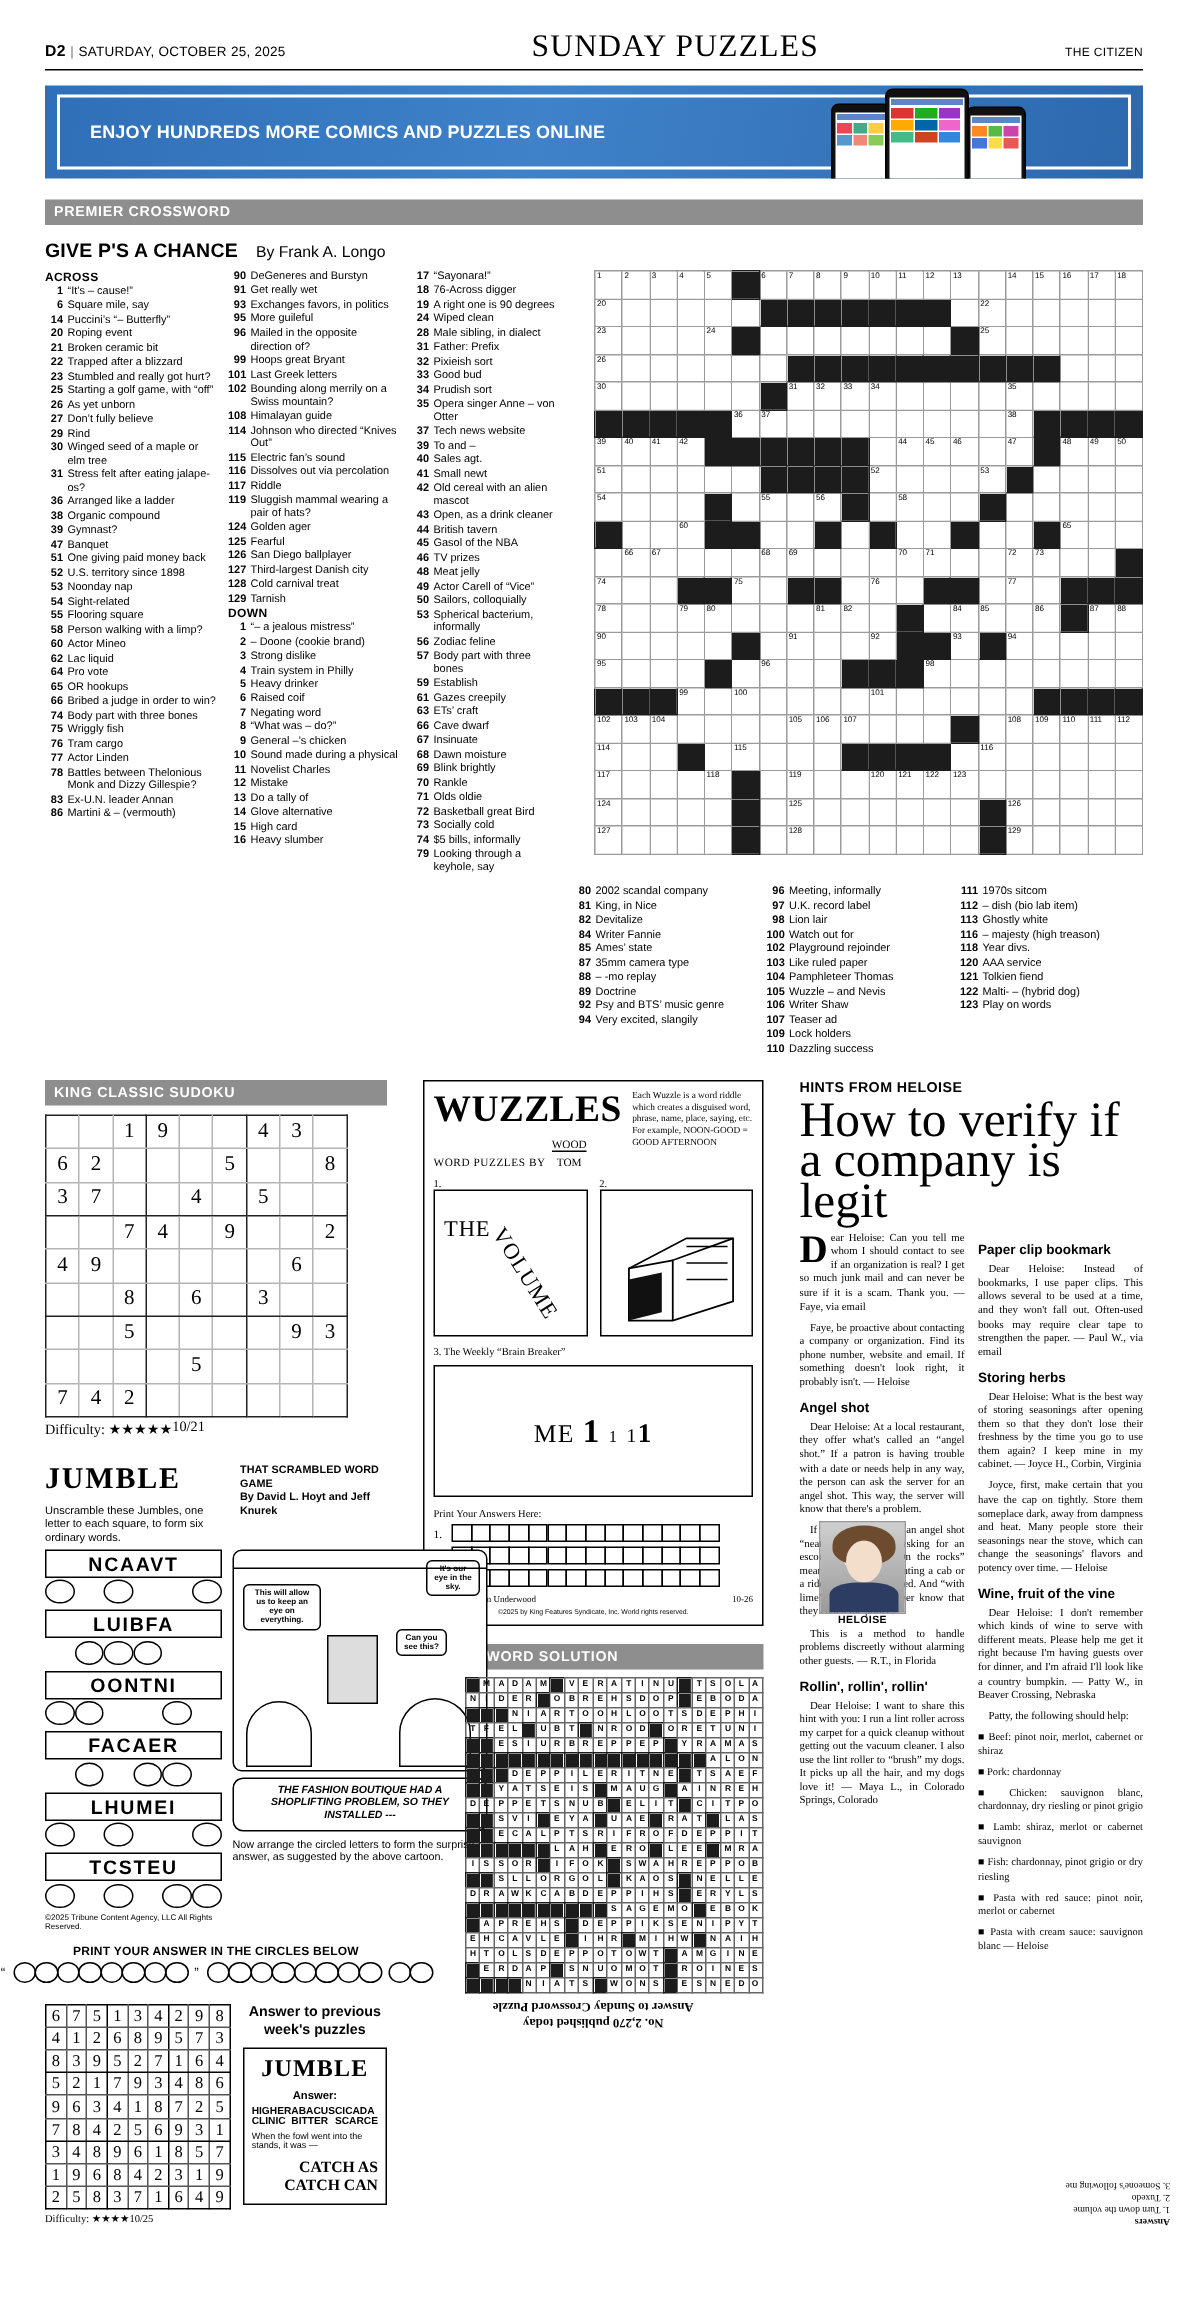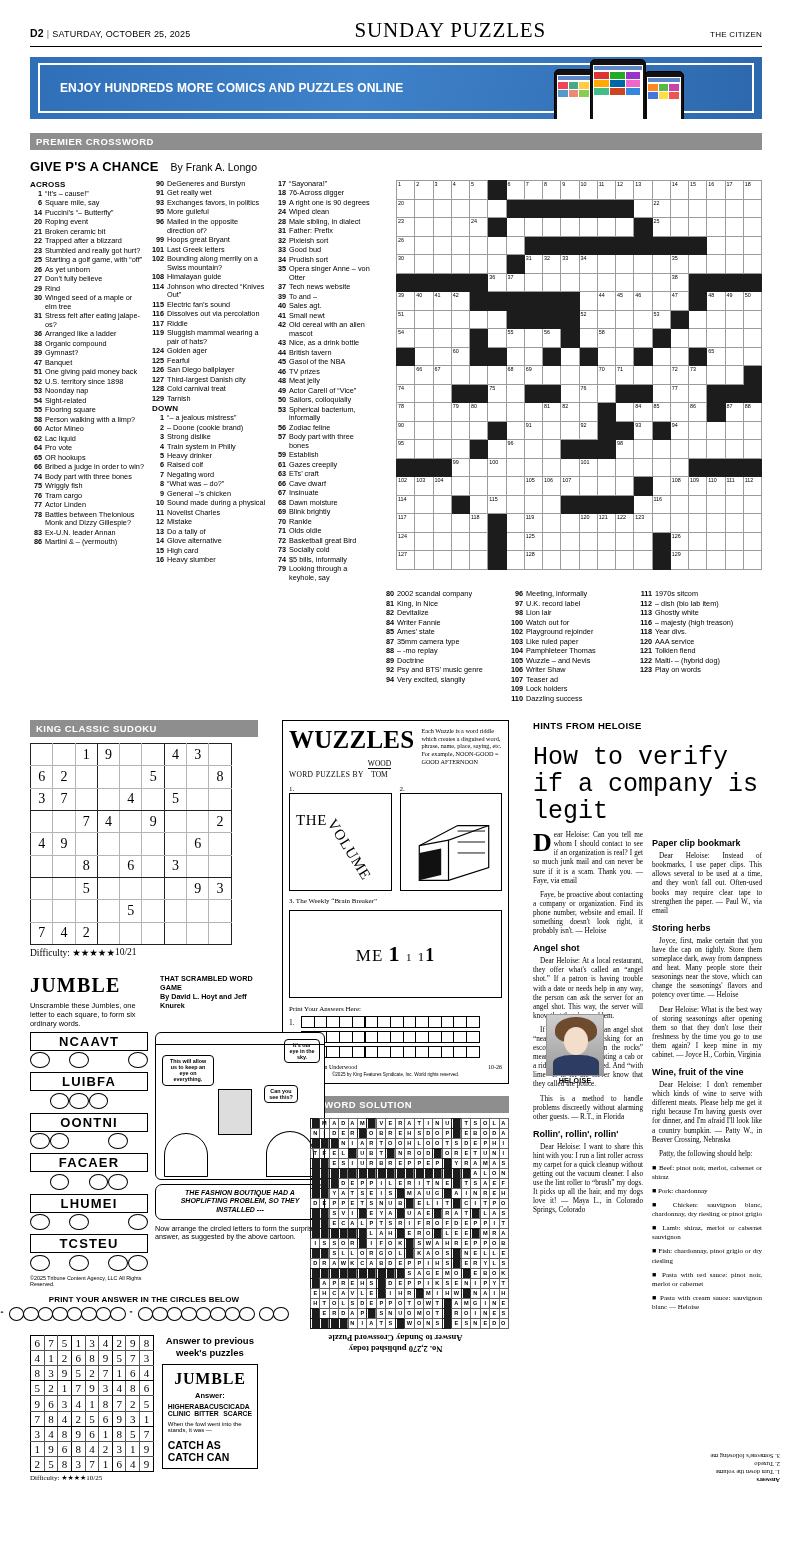--- a/index.html
+++ b/index.html
@@ -161,22 +161,22 @@
   table.solgrid td { width:9.45px; height:9.3px; border:.5px solid #666;
                      text-align:center; font-size:5.6px; font-weight:bold;
                      transform:rotate(180deg); padding:0; line-height:9px; }
   table.solgrid td.blk { background:#1c1c1c; border-color:#1c1c1c; }
   .solgridwrap { transform:rotate(180deg); }
   .solcap { text-align:center; font-family:"Liberation Serif", serif; font-weight:bold;
             font-size:8.5px; transform:rotate(180deg); margin-top:4px; }
 
   
   .helhead { font-weight:bold; font-size:9.5px; letter-spacing:.03em; }
-  .hel-title { font-family:Liberation Mono, monospace; font-size:25px; line-height:27px;
-               margin-top:13px; margin-bottom:6px; }
+  .hel-title { font-family:Liberation Serif, serif; font-size:33px; line-height:27px;
+               margin-top:3px; margin-bottom:6px; }
   .helcols { display:flex; gap:9px; }
   .helcol { width:110px; font-family:"Liberation Serif", serif; font-size:7.2px; line-height:9.1px;
             text-align:justify; }
   .helcol p { margin:0 0 5px; text-indent:7px; }
   .helcol p.noind { text-indent:0; }
   .helsub { font-family:"Liberation Sans", sans-serif; font-weight:bold; font-size:9px;
             line-height:11px; margin:7px 0 3px; text-indent:0; }
   .dropcap { float:left; font-family:"Liberation Serif", serif; font-size:26px;
              line-height:21px; font-weight:bold; padding:1px 2px 0 0; }
   .portrait { width:58px; height:62px; background:
@@ -192,22 +192,22 @@
   .helname { text-align:center; font-weight:bold; font-size:7px; letter-spacing:.04em; }
   .bullet { font-size:7px; }
 
   .previous-head { font-weight:bold; font-size:9.5px; text-align:center; line-height:12px; }
   .prevbox { border:1.2px solid #000; margin-top:5px; padding:5px; text-align:center; }
   .prevlogo { font-family:"Liberation Serif", serif; font-weight:bold; font-size:16px; letter-spacing:.05em; }
   .prevans-lbl { font-weight:bold; font-size:7.5px; margin-top:3px; }
   .prevgrid { display:flex; justify-content:space-between; font-size:6.8px; font-weight:bold;
               margin-top:3px; }
   .prevgrid div { text-align:left; }
-  .catch { font-family:Liberation Sans, sans-serif; font-weight:bold; font-size:10.5px;
-           text-align:left; line-height:12px; margin-top:6px; }
+  .catch { font-family:Liberation Serif, serif; font-weight:bold; font-size:10.5px;
+           text-align:right; line-height:12px; margin-top:6px; }
   .wuzans { font-family:"Liberation Serif", serif; font-size:6.4px; transform:rotate(180deg);
             line-height:8px; }
 </style>
 </head>
 <body>
 
 <div class="page">
 
   <div class="masthead">
     <div class="mh-left">
@@ -629,21 +629,21 @@
               <div class="clue">
                 <span class="n">41</span>
                 <span class="t">Small newt</span>
               </div>
               <div class="clue">
                 <span class="n">42</span>
                 <span class="t">Old cereal with an alien mascot</span>
               </div>
               <div class="clue">
                 <span class="n">43</span>
-                <span class="t">Nice, as a drink bottle</span>
+                <span class="t">Open, as a drink cleaner</span>
               </div>
               <div class="clue">
                 <span class="n">44</span>
                 <span class="t">British tavern</span>
               </div>
               <div class="clue">
                 <span class="n">45</span>
                 <span class="t">Gasol of the NBA</span>
               </div>
               <div class="clue">
@@ -2547,22 +2547,22 @@
             <p>Dear Heloise: At a local restaurant, they offer what's called an “angel shot.” If a patron is having trouble with a date or needs help in any way, the person can ask the server for an angel shot. This way, the server will know that there's a problem.</p>
             <p>If the patron asks for an angel shot “neat,” the patron is asking for an escort to their car. “On the rocks” means the patron is wanting a cab or a ride-share service called. And “with lime” is to let the server know that they called the police.</p>
             <p>This is a method to handle problems discreetly without alarming other guests. — R.T., in Florida</p>
             <div class="helsub">Rollin', rollin', rollin'</div>
             <p>Dear Heloise: I want to share this hint with you: I run a lint roller across my carpet for a quick cleanup without getting out the vacuum cleaner. I also use the lint roller to “brush” my dogs. It picks up all the hair, and my dogs love it! — Maya L., in Colorado Springs, Colorado</p>
           </div>
         <div class="helcol" id="helcol2">
             <div class="helsub">Paper clip bookmark</div>
             <p>Dear Heloise: Instead of bookmarks, I use paper clips. This allows several to be used at a time, and they won't fall out. Often-used books may require clear tape to strengthen the paper. — Paul W., via email</p>
             <div class="helsub">Storing herbs</div>
+            <p>Dear Heloise: What is the best way of storing seasonings after opening them so that they don't lose their freshness by the time you go to use them again? I keep mine in my cabinet. — Joyce H., Corbin, Virginia</p>
             <p>Joyce, first, make certain that you have the cap on tightly. Store them someplace dark, away from dampness and heat. Many people store their seasonings near the stove, which can change the seasonings' flavors and potency over time. — Heloise</p>
-            <p>Dear Heloise: What is the best way of storing seasonings after opening them so that they don't lose their freshness by the time you go to use them again? I keep mine in my cabinet. — Joyce H., Corbin, Virginia</p>
             <div class="helsub">Wine, fruit of the vine</div>
             <p>Dear Heloise: I don't remember which kinds of wine to serve with different meats. Please help me get it right because I'm having guests over for dinner, and I'm afraid I'll look like a country bumpkin. — Patty W., in Beaver Crossing, Nebraska</p>
             <p>Patty, the following should help:</p>
             <p class="noind bullet">■ Beef: pinot noir, merlot, cabernet or shiraz</p>
             <p class="noind bullet">■ Pork: chardonnay</p>
             <p class="noind bullet">■ Chicken: sauvignon blanc, chardonnay, dry riesling or pinot grigio</p>
             <p class="noind bullet">■ Lamb: shiraz, merlot or cabernet sauvignon</p>
             <p class="noind bullet">■ Fish: chardonnay, pinot grigio or dry riesling</p>
             <p class="noind bullet">■ Pasta with red sauce: pinot noir, merlot or cabernet</p>
             <p class="noind bullet">■ Pasta with cream sauce: sauvignon blanc — Heloise</p>

